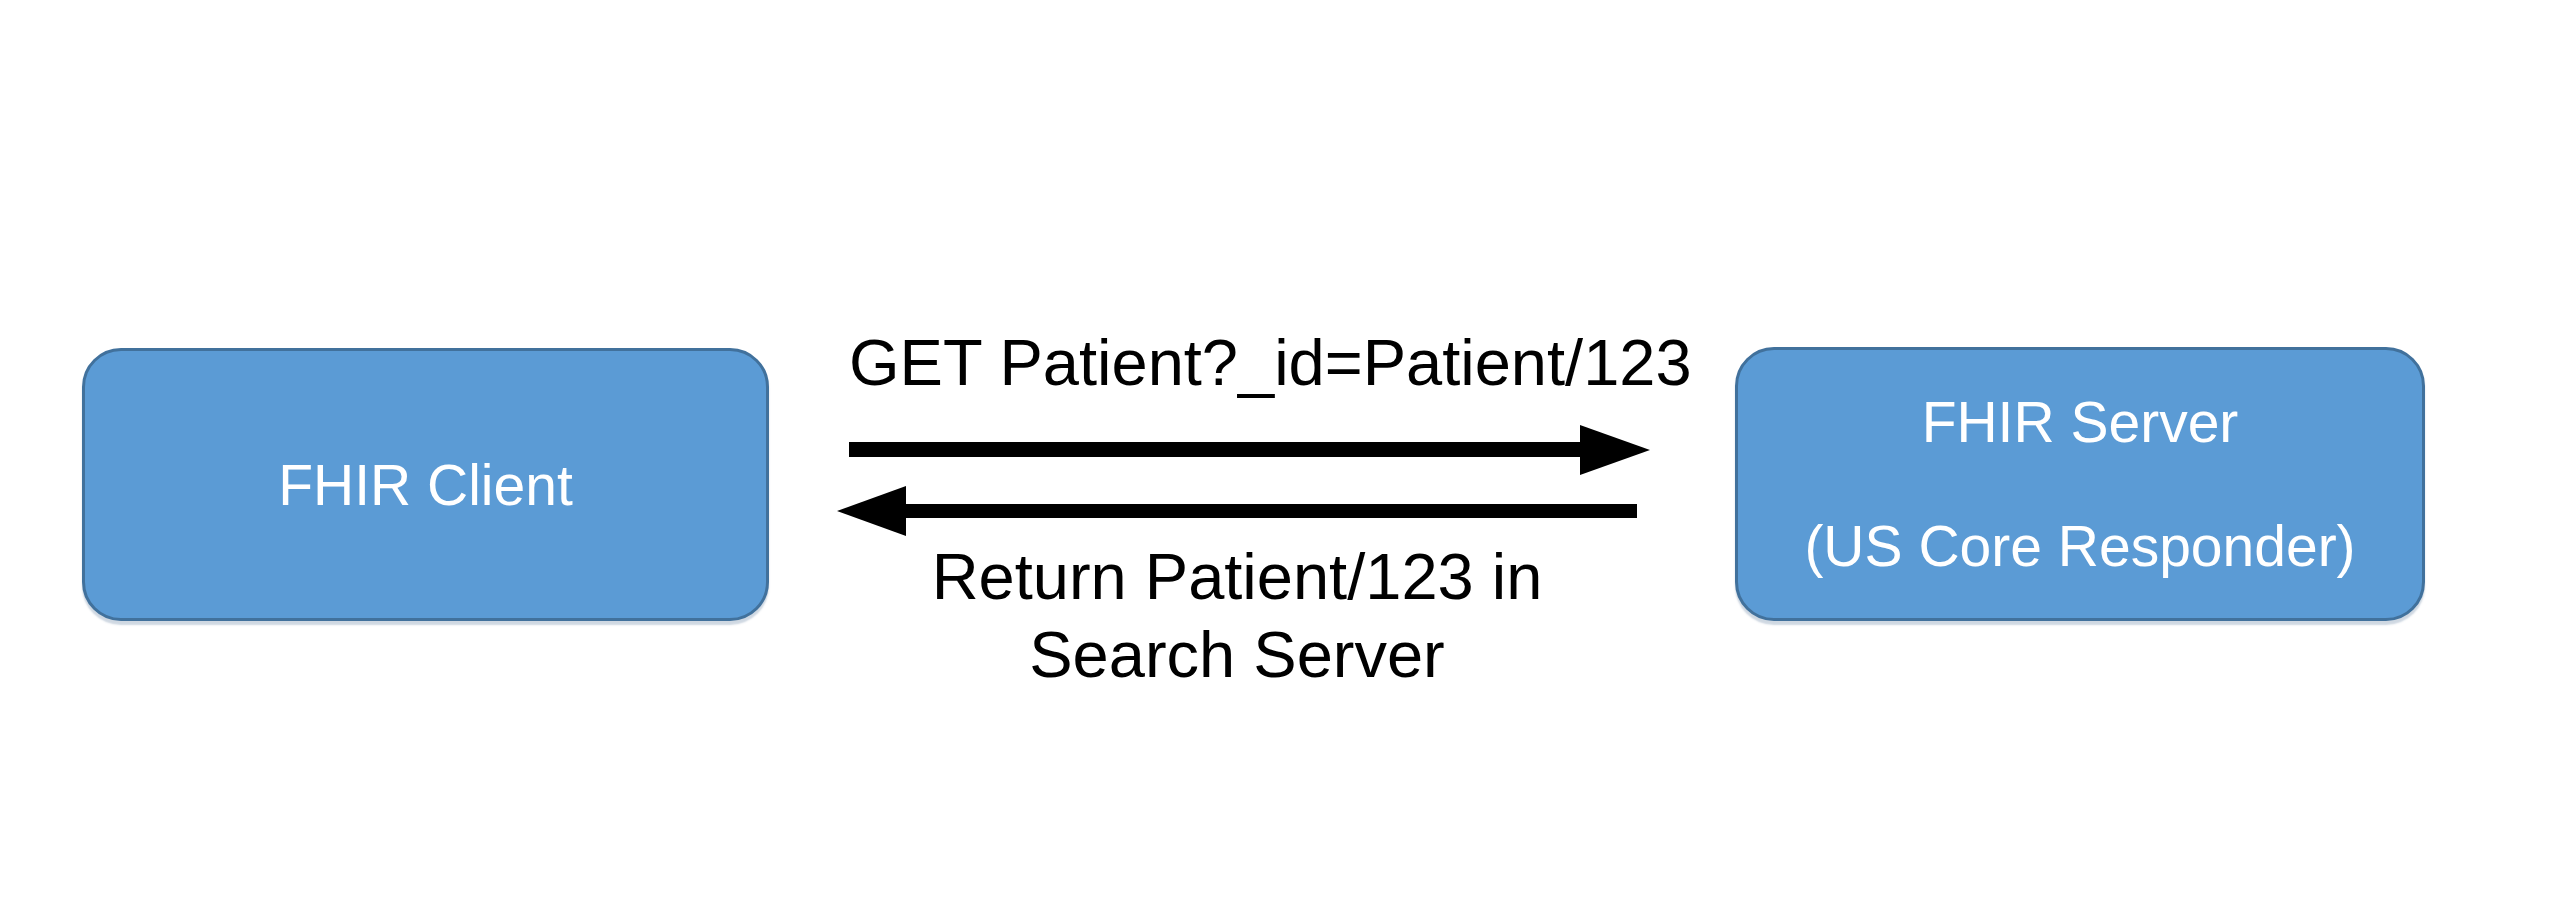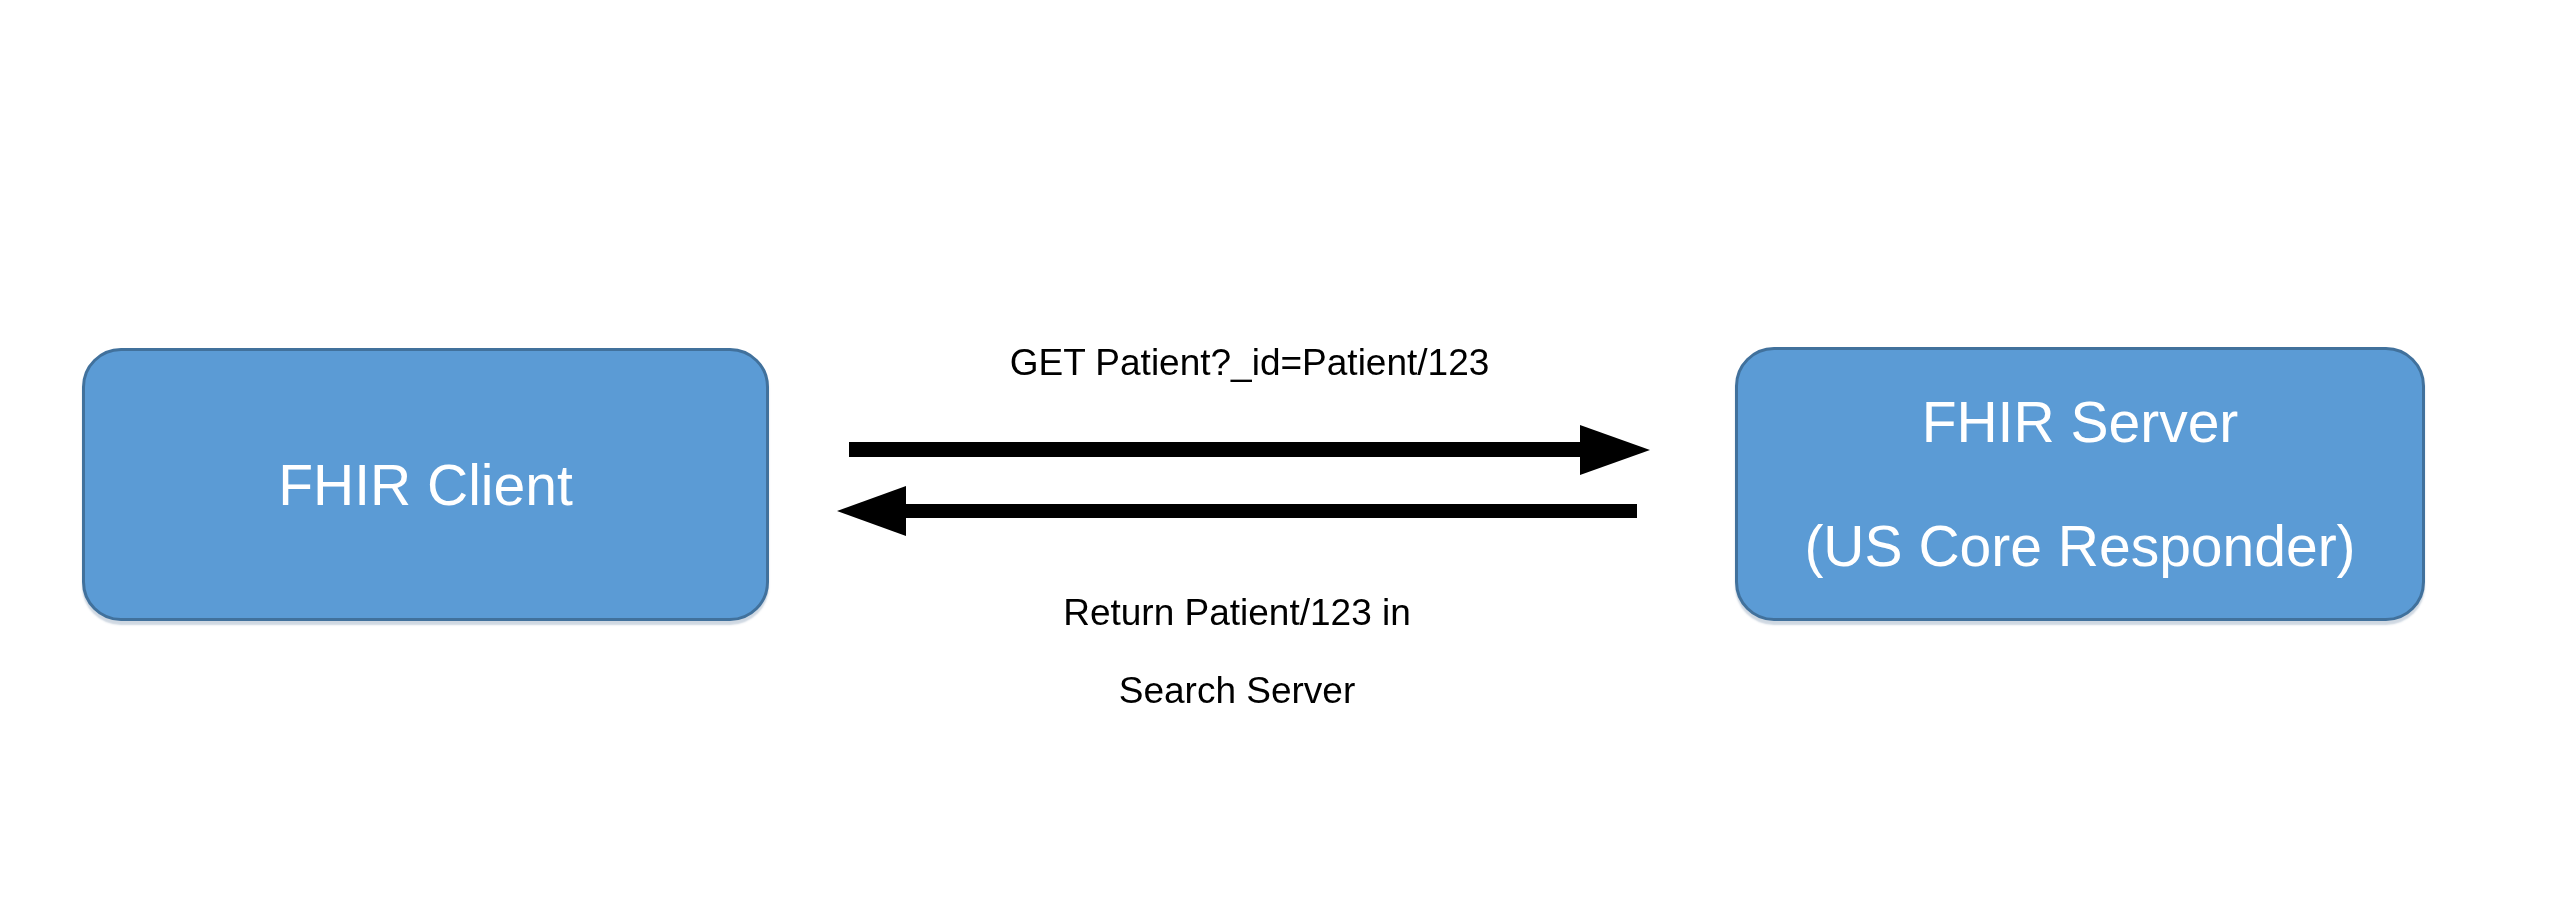--- a/index.html
+++ b/index.html
@@ -58,30 +58,30 @@
   .response-head {
     left: 837px; top: 486px;
     border-top: 25px solid transparent;
     border-bottom: 25px solid transparent;
     border-right: 69px solid var(--arrow);
   }
 
   .msg-label {
     position: absolute;
     color: var(--label);
-    font-size: 37px;
+    font-size: 65px;
     text-align: center;
   }
   .request-label {
     left: 849px; top: 329px; width: 801px;
     line-height: 67px;
     white-space: nowrap;
   }
   .response-label {
-    left: 837px; top: 574px; width: 800px;
+    left: 837px; top: 538px; width: 800px;
     line-height: 78px;
   }
 </style>
 </head>
 <body>
 
 <div class="canvas">
 
   <div class="node node-client">
     <span>FHIR Client</span>

